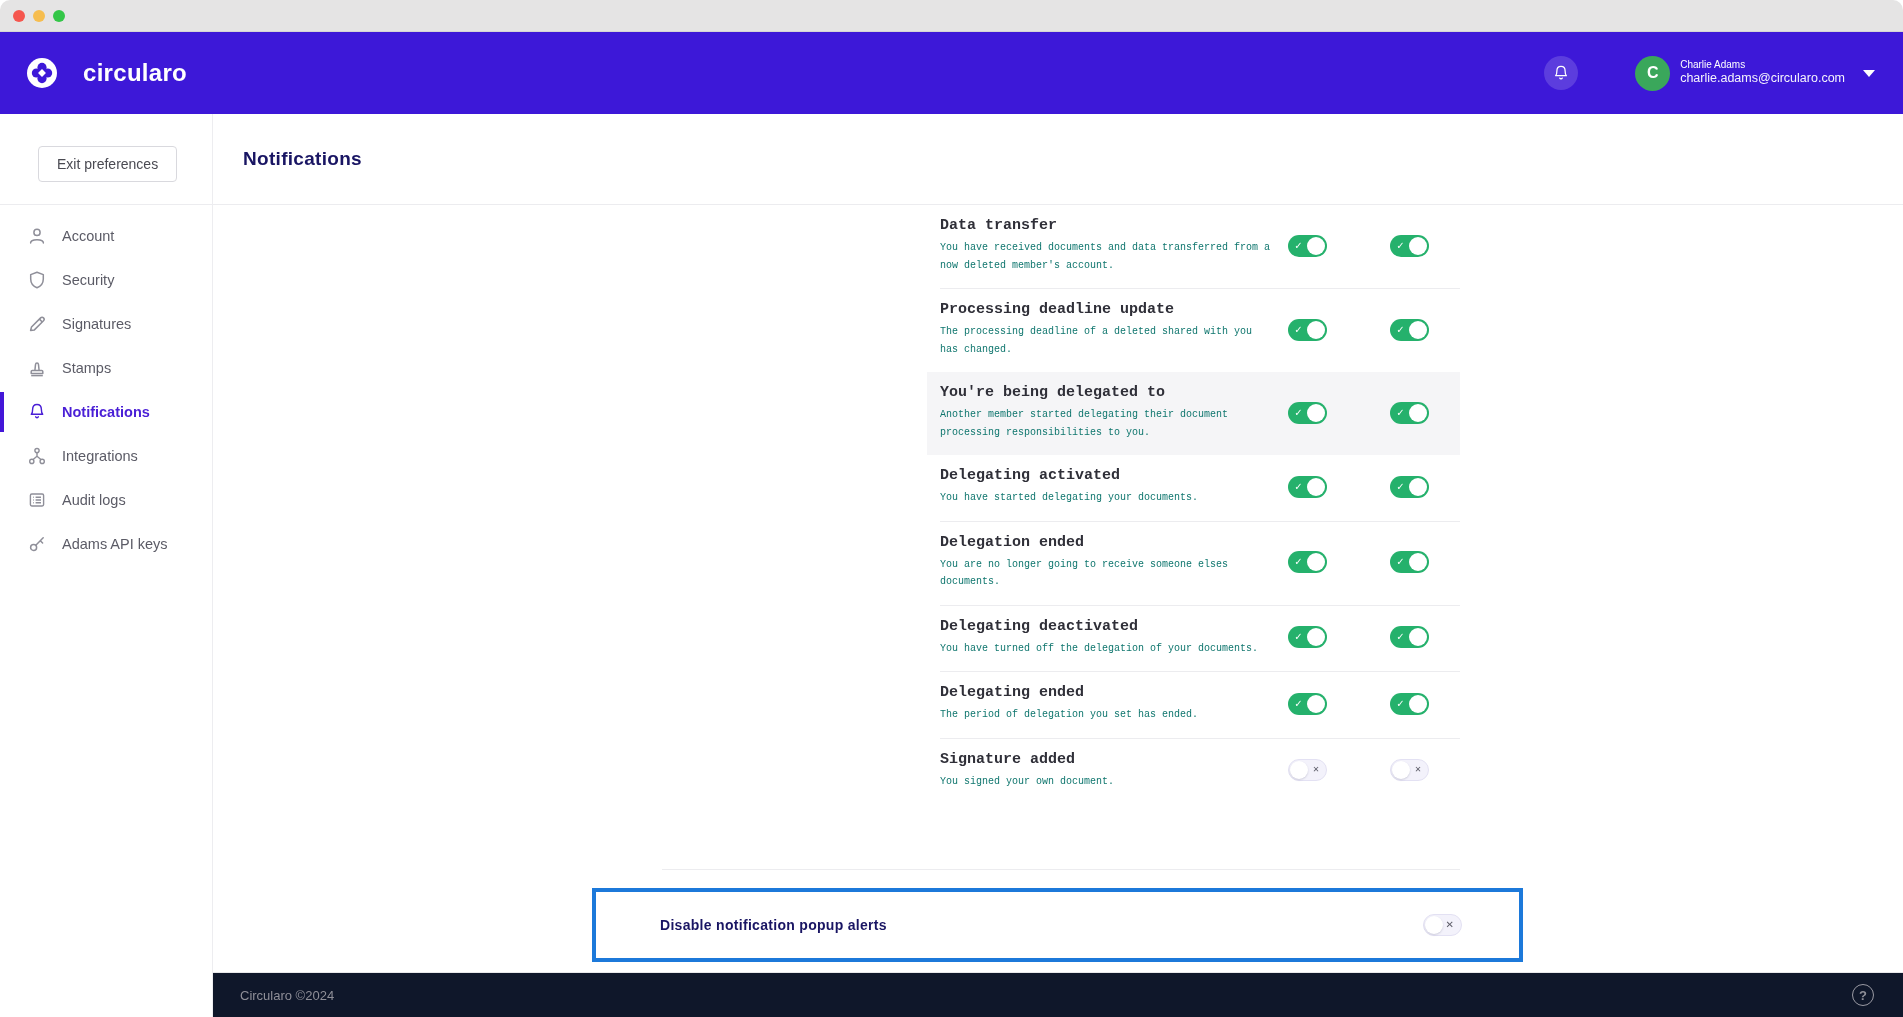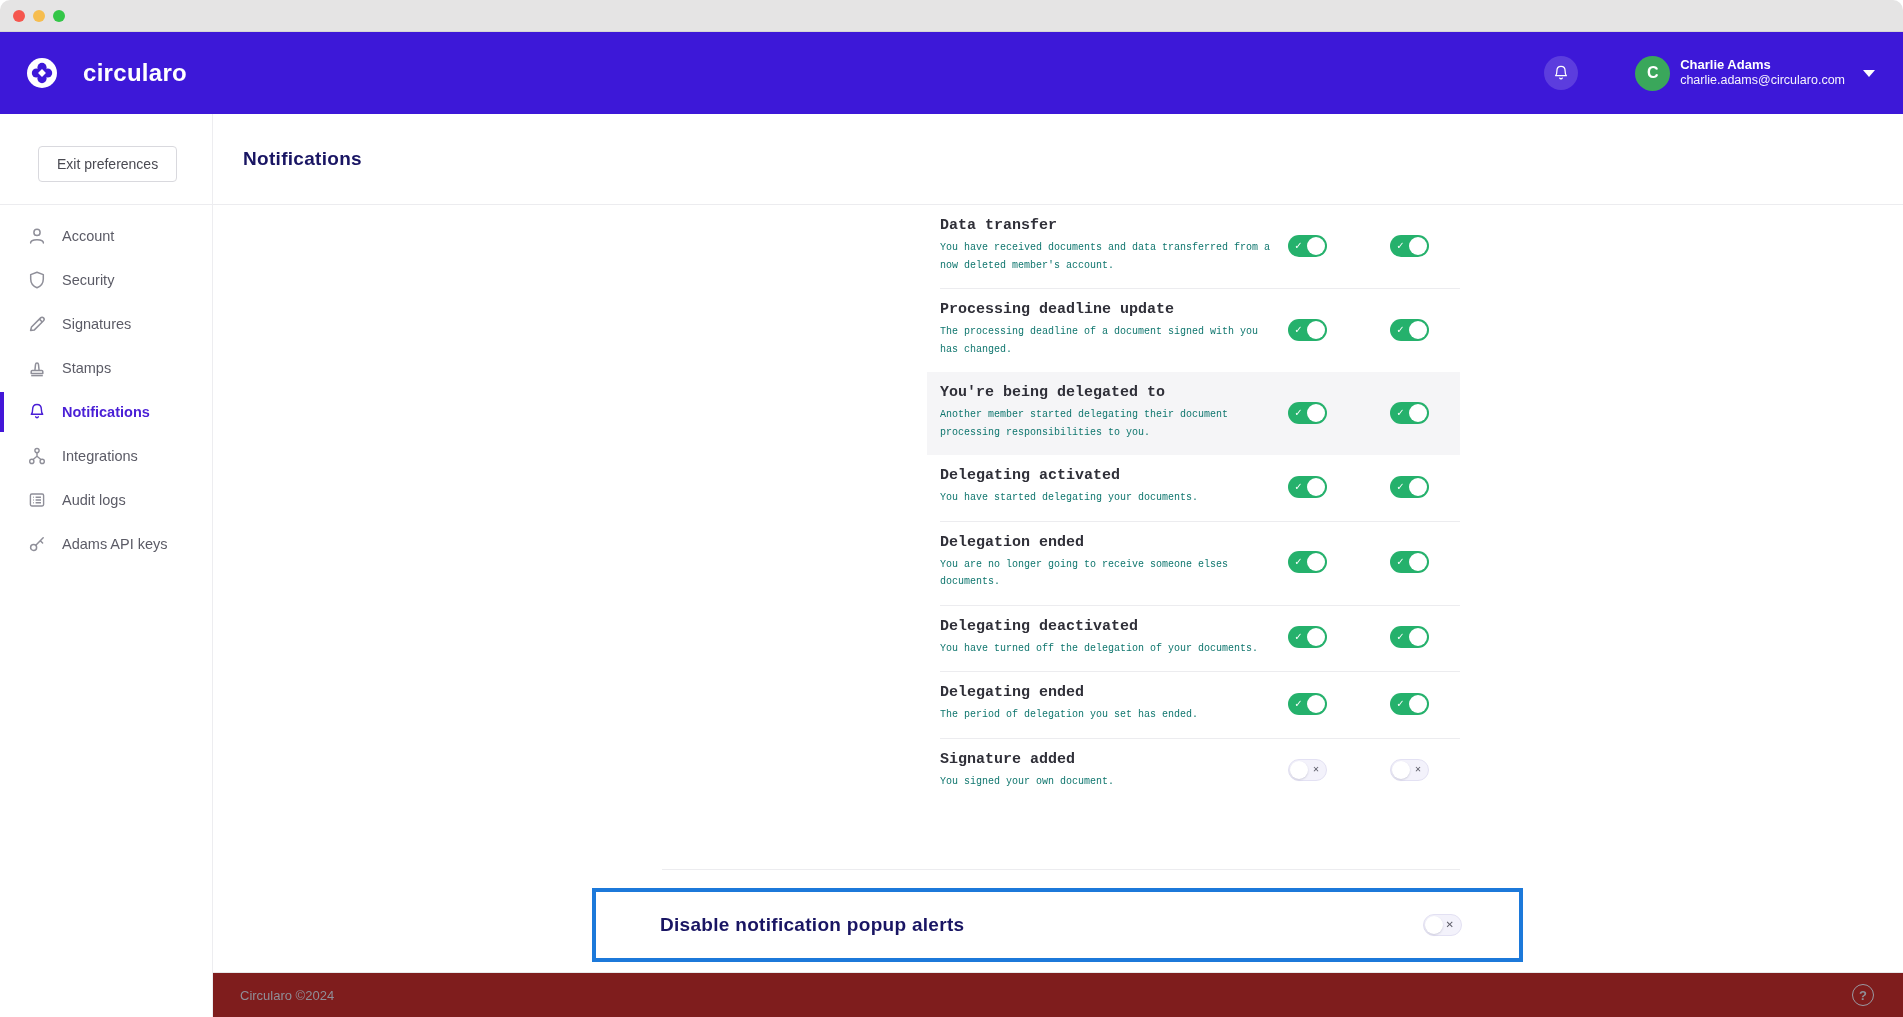--- a/index.html
+++ b/index.html
@@ -19,21 +19,21 @@
   
   .app-header { height:82px; background:#3d18d8; display:flex; align-items:center; padding:0 28px 0 27px; color:#fff; }
   .logo { display:flex; align-items:center; gap:26px; }
   .logo-mark { width:30px; height:30px; }
   .logo-word { font-size:24px; font-weight:700; letter-spacing:.3px; color:#fff; }
   .header-right { margin-left:auto; display:flex; align-items:center; }
   .bell-btn { width:34px; height:34px; border-radius:50%; background:rgba(255,255,255,.16); display:flex; align-items:center; justify-content:center; cursor:pointer; }
   .user-chip { display:flex; align-items:center; margin-left:57px; cursor:pointer; }
   .avatar { width:35px; height:35px; border-radius:50%; background:#3aa75b; color:#fff; font-weight:700; font-size:16px; display:flex; align-items:center; justify-content:center; }
   .user-meta { margin-left:10px; line-height:1.25; }
-  .user-name { font-size:13px; font-weight:700; }
+  .user-name { font-size:10px; font-weight:400; }
   .user-email { font-size:12.5px; font-weight:400; opacity:.95; }
   .caret { width:0; height:0; border-left:6px solid transparent; border-right:6px solid transparent; border-top:7px solid #fff; margin-left:18px; }
 
   
   .page { display:flex; height:903px; }
   .sidebar { width:213px; border-right:1px solid #ededf0; background:#fff; flex:0 0 213px; }
   .sidebar-top { height:91px; border-bottom:1px solid #ececef; }
   .exit-btn { margin:32px 0 0 38px; height:36px; padding:0 18px; background:#fff; border:1px solid #d9d9de; border-radius:4px; font-size:14px; color:#4a4a52; font-family:"Liberation Sans",sans-serif; cursor:pointer; }
   .nav { padding-top:9px; }
   .nav-item { height:44px; display:flex; align-items:center; padding-left:27px; gap:15px; font-size:14.5px; color:#5b5b66; cursor:pointer; position:relative; }
@@ -64,25 +64,25 @@
   .toggle.on { background:#25b16c; }
   .toggle.on::after { right:2px; }
   .toggle.on::before { content:"\2713"; left:7px; color:#fff; font-weight:700; }
   .toggle.off { background:#f3f2fb; border:1px solid #e3e1f3; }
   .toggle.off::after { left:1px; top:1px; box-shadow:0 1px 2px rgba(40,40,80,.18); }
   .toggle.off::before { content:"\2715"; right:7px; color:#5d5d68; font-size:10px; }
 
   
   .section-divider { position:absolute; left:449px; top:664px; width:798px; height:1px; background:#ececef; }
   .alert-box { position:absolute; left:379px; top:683px; width:931px; height:74px; border:4px solid #1c79da; background:#fff; display:flex; align-items:center; }
-  .alert-label { margin-left:64px; font-size:19px; font-weight:700; color:#191563; letter-spacing:.3px; }
+  .alert-label { margin-left:64px; font-size:14px; font-weight:700; color:#191563; letter-spacing:.3px; }
   .alert-box .toggle { margin-left:auto; margin-right:57px; }
 
   
-  .footer { height:45px; border-top:1px solid #e8e8ea; background:#7f1d1d; display:flex; align-items:center; padding:0 29px 0 27px; }
+  .footer { height:45px; border-top:1px solid #e8e8ea; background:#0f172a; display:flex; align-items:center; padding:0 29px 0 27px; }
   .copyright { font-size:13px; color:#8f8f98; }
   .help-btn { margin-left:auto; width:22px; height:22px; border-radius:50%; border:1.5px solid #9a9aa3; color:#8f8f98; font-size:13px; font-weight:700; display:flex; align-items:center; justify-content:center; cursor:pointer; background:transparent; }
 </style>
 </head>
 <body>
 
 <div class="window">
 
   <div class="os-bar">
     <span class="tl tl-red"></span>
@@ -224,21 +224,21 @@
                 <span class="toggle on"></span>
               </div>
             <div class="cell">
                 <span class="toggle on"></span>
               </div>
           </div>
 
           <div class="row noline">
             <div class="row-text">
               <div class="row-title">Processing deadline update</div>
-              <div class="row-desc">The processing deadline of a document signed with you has changed.</div>
+              <div class="row-desc">The processing deadline of a deleted shared with you has changed.</div>
             </div>
             <div class="cell">
                 <span class="toggle on"></span>
               </div>
             <div class="cell">
                 <span class="toggle on"></span>
               </div>
           </div>
 
           <div class="row row--highlight">

